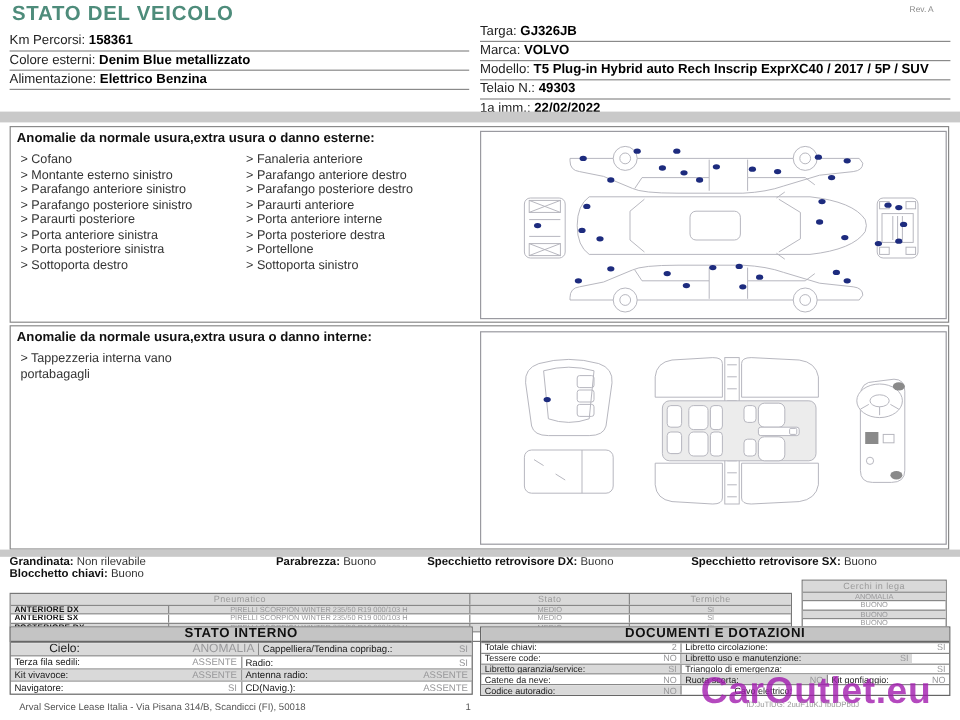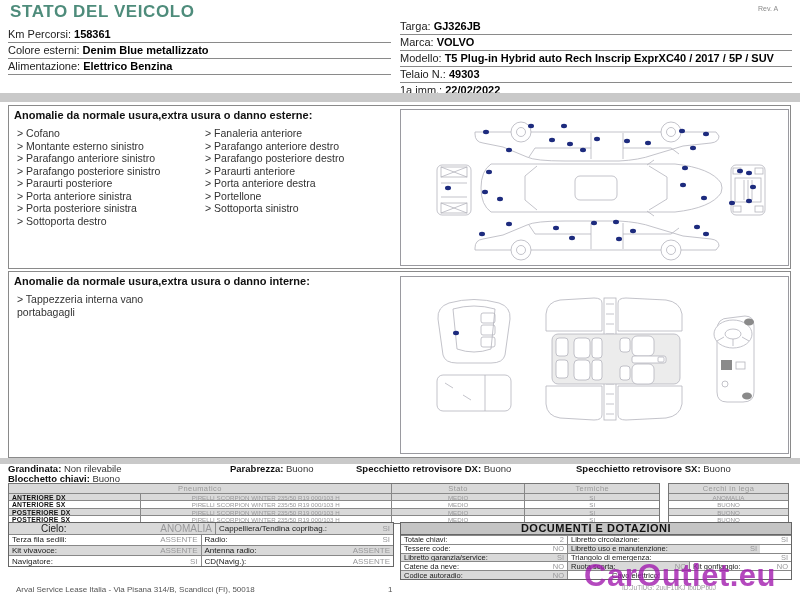--- a/index.html
+++ b/index.html
@@ -84,21 +84,22 @@
       <div class="item">Paraurti posteriore</div>
       <div class="item">Porta anteriore sinistra</div>
       <div class="item">Porta posteriore sinistra</div>
       <div class="item">Sottoporta destro</div>
     </div>
   <div class="alist" style="left:196px;top:21px;width:190px;">
       <div class="item">Fanaleria anteriore</div>
       <div class="item">Parafango anteriore destro</div>
       <div class="item">Parafango posteriore destro</div>
       <div class="item">Paraurti anteriore</div>
-      <div class="item">Porta anteriore destra</div>
+      <div class="item">Porta anteriore interne</div>
+      <div class="item">Porta posteriore destra</div>
       <div class="item">Portellone</div>
       <div class="item">Sottoporta sinistro</div>
     </div>
   <div class="diagram" style="left:391px;top:3px;width:387px;height:155px;">
     <svg width="387" height="155" viewBox="0 0 387 155">
       <defs>
         <g id="sidecar">
           <path class="lnf" d="M2,29 Q2,21 10,20 L30,16 L54,6 Q62,2 92,2 L146,2 Q166,3 180,8 L210,17 L238,20 Q246,21 246,27 L243,31 L2,31 Z"></path>
           <path class="ln" d="M56,6 L62,15 L118,15 L118,4"></path>
           <path class="ln" d="M150,4 L150,15 L198,15 L206,9"></path>
@@ -246,21 +247,21 @@
 </div>
 
 <div class="abs band" style="top:458px;height:6px;"></div>
 
 <div class="abs cond" style="left:8px;top:463px;"><span class="lbl">Grandinata: </span><span class="val">Non rilevabile</span></div>
 <div class="abs cond" style="left:230px;top:463px;"><span class="lbl">Parabrezza: </span><span class="val">Buono</span></div>
 <div class="abs cond" style="left:356px;top:463px;"><span class="lbl">Specchietto retrovisore DX: </span><span class="val">Buono</span></div>
 <div class="abs cond" style="left:576px;top:463px;"><span class="lbl">Specchietto retrovisore SX: </span><span class="val">Buono</span></div>
 <div class="abs cond" style="left:8px;top:473px;"><span class="lbl">Blocchetto chiavi: </span><span class="val">Buono</span></div>
 
-<div class="abs ttable" style="left:8px;top:483px;width:652px;" id="tyre-main">
+<div class="abs ttable" style="left:8px;top:494px;width:652px;" id="tyre-main">
     <div class="trow thead">
       <div class="tcell hc" style="width: 384px;">Pneumatico</div>
       <div class="tcell hc" style="width: 134px;">Stato</div>
       <div class="tcell hc" style="width: 134px;">Termiche</div>
     </div>
     <div class="trow tdata shaded">
       <div class="tcell pos" style="width: 132px;">ANTERIORE DX</div>
       <div class="tcell gv" style="width: 252px;">PIRELLI SCORPION WINTER 235/50 R19 000/103 H</div>
       <div class="tcell gv" style="width: 134px;">MEDIO</div>
       <div class="tcell gv" style="width: 134px;">SI</div>
@@ -296,36 +297,37 @@
     </div>
     <div class="trow tdata shaded">
       <div class="tcell gv" style="width: 119px;">BUONO</div>
     </div>
     <div class="trow tdata">
       <div class="tcell gv" style="width: 119px;">BUONO</div>
     </div>
   </div>
 
 <div class="abs kvtable" style="left:8px;top:522px;width:386px;" id="tbl-interno">
+  <div class="kvhead" style="height:11px;line-height:11px;">STATO INTERNO</div>
 <div class="kvrow" style="height: 10.8px;">
       <div class="kvcell shaded" style="font-size: 10px; width: 50%; flex: 1 1 0px; padding-left: 32px;">
         <span class="lbl">Cielo:</span>
         <span class="val">ANOMALIA</span>
       </div>
       <div class="kvcell shaded" style="font-size: 8px; width: 50%; flex: 1 1 0px;">
         <span class="lbl">Cappelliera/Tendina copribag.:</span>
         <span class="val">SI</span>
       </div>
     </div>
     <div class="kvrow" style="height: 10.8px;">
       <div class="kvcell" style="font-size: 8px; width: 50%; flex: 1 1 0px;">
         <span class="lbl">Terza fila sedili:</span>
         <span class="val">ASSENTE</span>
       </div>
-      <div class="kvcell" style="font-size: 8px; width: 50%; flex: 1 1 0px;">
+      <div class="kvcell" style="font-size: 8px; width: 50%; flex: 1 1 0px; align-items: flex-end;">
         <span class="lbl">Radio:</span>
         <span class="val">SI</span>
       </div>
     </div>
     <div class="kvrow" style="height: 10.8px;">
       <div class="kvcell shaded" style="font-size: 8px; width: 50%; flex: 1 1 0px;">
         <span class="lbl">Kit vivavoce:</span>
         <span class="val">ASSENTE</span>
       </div>
       <div class="kvcell shaded" style="font-size: 8px; width: 50%; flex: 1 1 0px;">

